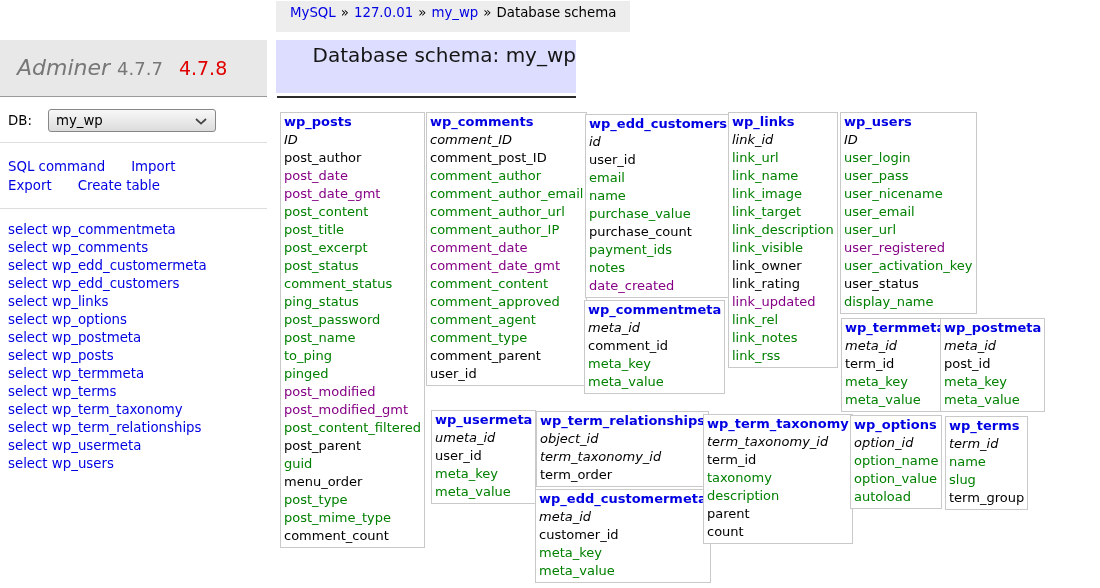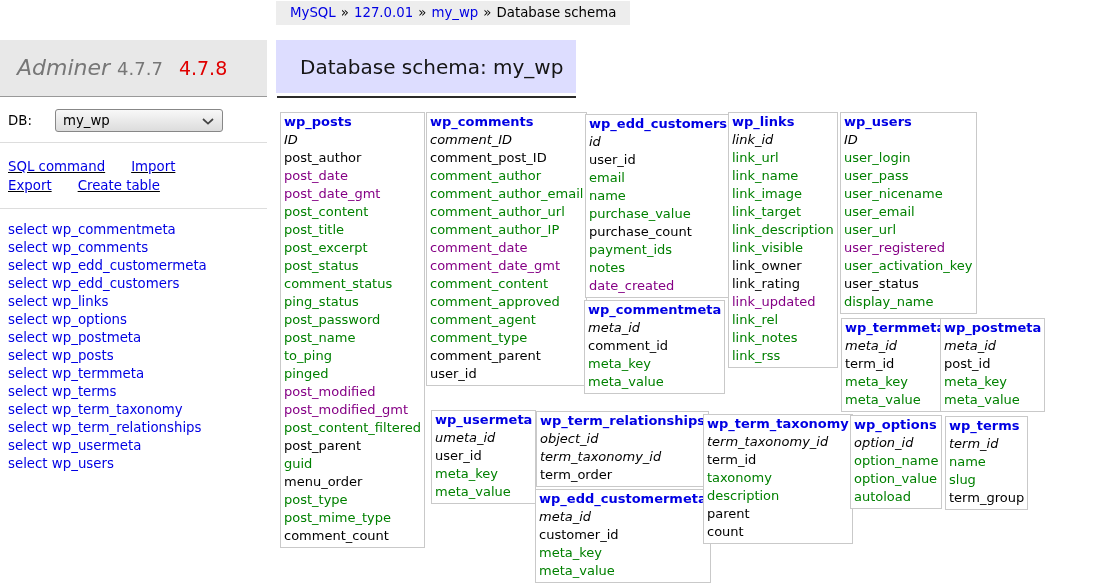--- a/index.html
+++ b/index.html
@@ -7,58 +7,58 @@
   body {
     width: 1100px; height: 588px; position: relative; overflow: hidden;
     background: #fff; font-family: "DejaVu Sans", sans-serif; font-size: 13.33px;
     color: #000;
   }
   a { text-decoration: none; color: var(--link-blue, #0000ee); cursor: pointer; }
 
   
   .breadcrumb {
     position: absolute; left: 276px; top: 1px;
-    background: #ededed; padding: 4px 14px 5px 14px; white-space: nowrap;
+    background: #ededed; padding: 4px 14px 12px 14px; white-space: nowrap;
   }
   .breadcrumb .sep { color: #000; margin: 0 5px; }
 
   
   .page-title {
     position: absolute; left: 276px; top: 40px; width: 300px; height: 53px;
     background: #ddddff; font-size: 20px; font-weight: normal;
-    padding: 15px 0 0 24px; margin: 0; color: #151515; white-space: nowrap;
+    padding: 3px 0 0 24px; margin: 0; color: #151515; white-space: nowrap; text-align: right;
   }
   .title-underline {
     position: absolute; left: 277px; top: 96px; width: 299px; height: 0;
     border-top: 2px solid #2a2a2a;
   }
 
   
   .sidebar { position: absolute; left: 0; top: 40px; width: 267px; }
   .logo {
     background: #e8e8e8; border-bottom: 1px solid #999;
     height: 57px; padding: 15px 0 0 17px; white-space: nowrap;
   }
   .logo .brand { font-size: 22px; font-style: italic; color: #777; }
   .logo .ver { font-size: 18px; color: #777; margin-left: 7px; }
   .logo .newver { font-size: 19px; color: var(--red, #e00000); margin-left: 16px; }
   .dbrow {
     padding: 12px 8px 10px 8px; border-bottom: 1px solid #ddd;
     display: flex; align-items: center;
   }
-  .dbrow label { margin-right: 23px; }
+  .dbrow label { margin-right: 16px; }
   .selwrap { position: relative; display: inline-block; }
   .selwrap select {
     -webkit-appearance: none; appearance: none;
     width: 168px; height: 23px; font-size: 13.33px; font-family: inherit;
     padding: 0 24px 1px 7px; border: 1px solid #878787; border-radius: 3px;
     background: linear-gradient(#f8f8f8, #dcdcdc); color: #000;
   }
   .selwrap .chev { position: absolute; right: 9px; top: 9px; pointer-events: none; }
-  .actions { padding: 14px 8px 13px 8px; border-bottom: 1px solid #ddd; text-decoration: underline; }
+  .actions { padding: 14px 8px 13px 8px; border-bottom: 1px solid #ddd; }
   .actrow { display: flex; gap: 26px; line-height: 19px; }
   .table-list { padding: 12px 8px; line-height: 18px; }
 
   
   .schema-canvas { position: absolute; left: 276px; top: 108px; width: 824px; height: 480px; }
   .tbox {
     position: absolute; background: #fff; border: 1px solid #c9c9c9;
     padding: 0 3px 2px 3px; font-size: 13px; line-height: 18px; white-space: nowrap;
   }
   .tbox .tname { display: block; font-weight: bold; color: var(--link-blue, #0000ee); }

